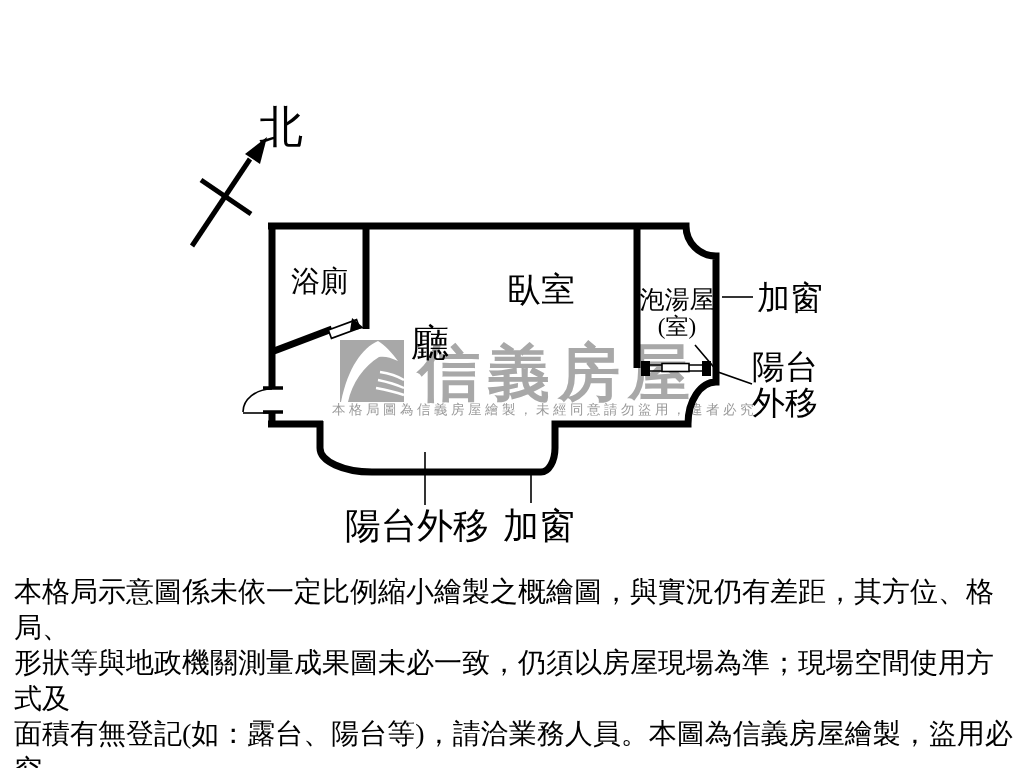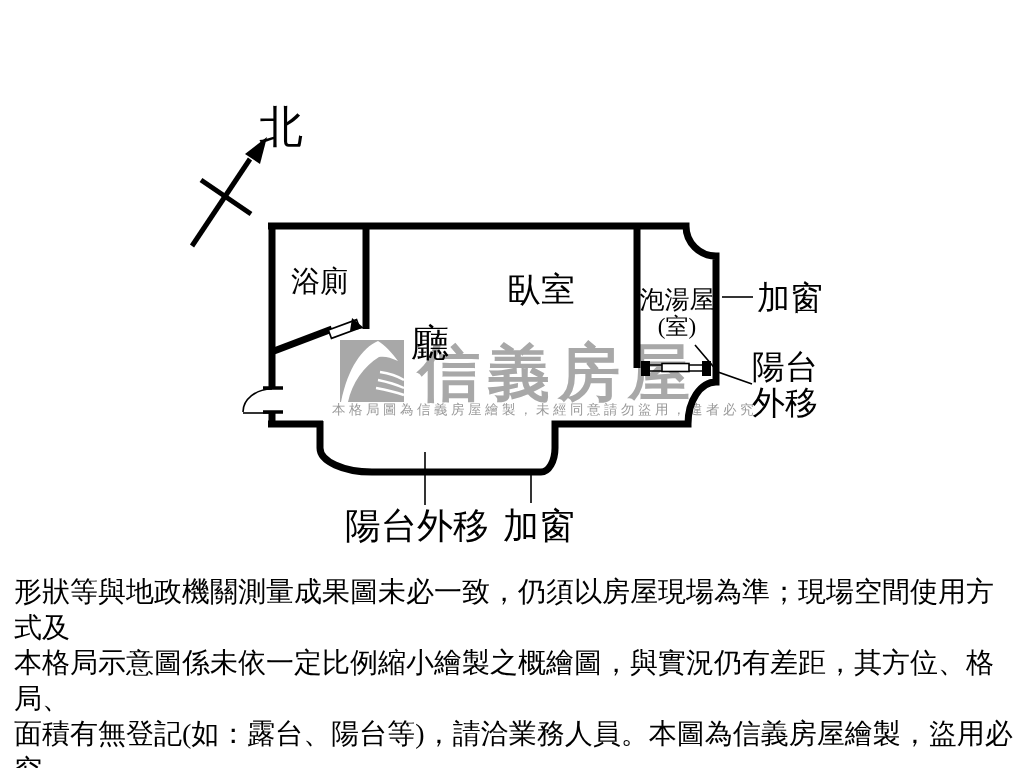--- a/index.html
+++ b/index.html
@@ -112,18 +112,18 @@
     <text x="677" y="334" text-anchor="middle" font-size="23" class="room-label">(室)</text>
 
     <text x="757" y="309" font-size="33" class="room-label">加窗</text>
     <text x="752" y="378" font-size="33" class="room-label">陽台</text>
     <text x="752" y="414" font-size="33" class="room-label">外移</text>
     <text x="345" y="538" font-size="36" class="room-label">陽台外移</text>
     <text x="503" y="538" font-size="36" class="room-label">加窗</text>
   </svg>
 
   <div class="disclaimer">
+    <div>本格局示意圖係未依一定比例縮小繪製之概繪圖，與實況仍有差距，其方位、格局、</div>
     <div>形狀等與地政機關測量成果圖未必一致，仍須以房屋現場為準；現場空間使用方式及</div>
-    <div>本格局示意圖係未依一定比例縮小繪製之概繪圖，與實況仍有差距，其方位、格局、</div>
     <div>面積有無登記(如：露台、陽台等)，請洽業務人員。本圖為信義房屋繪製，盜用必究。</div>
   </div>
 
 </div>
 
 </body></html>

